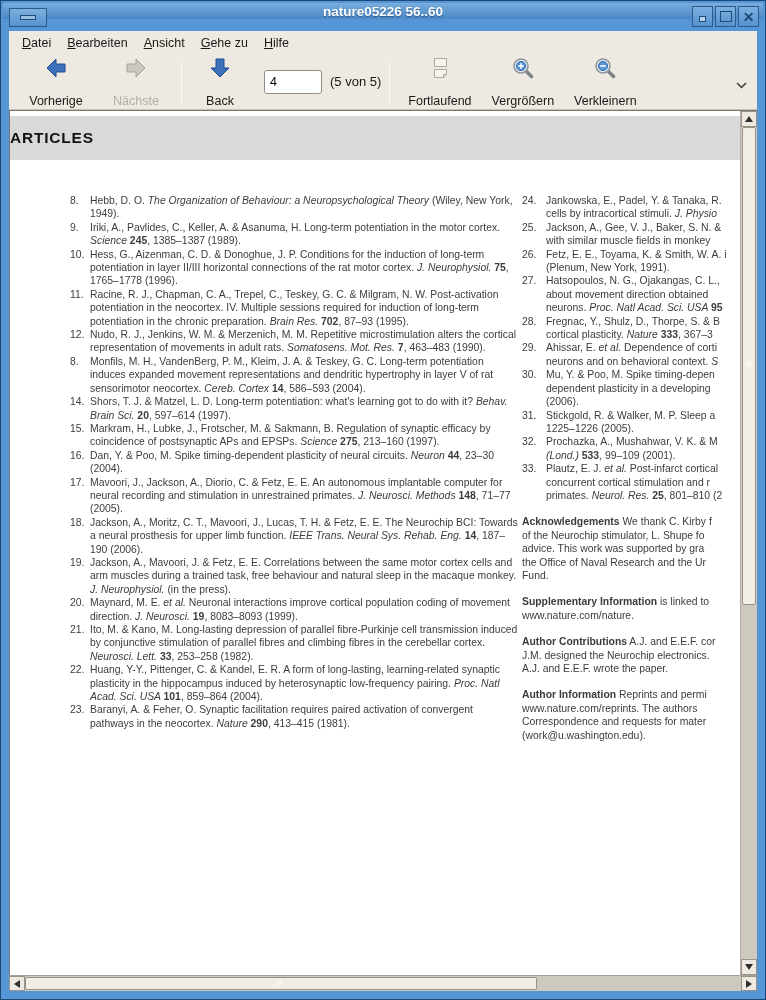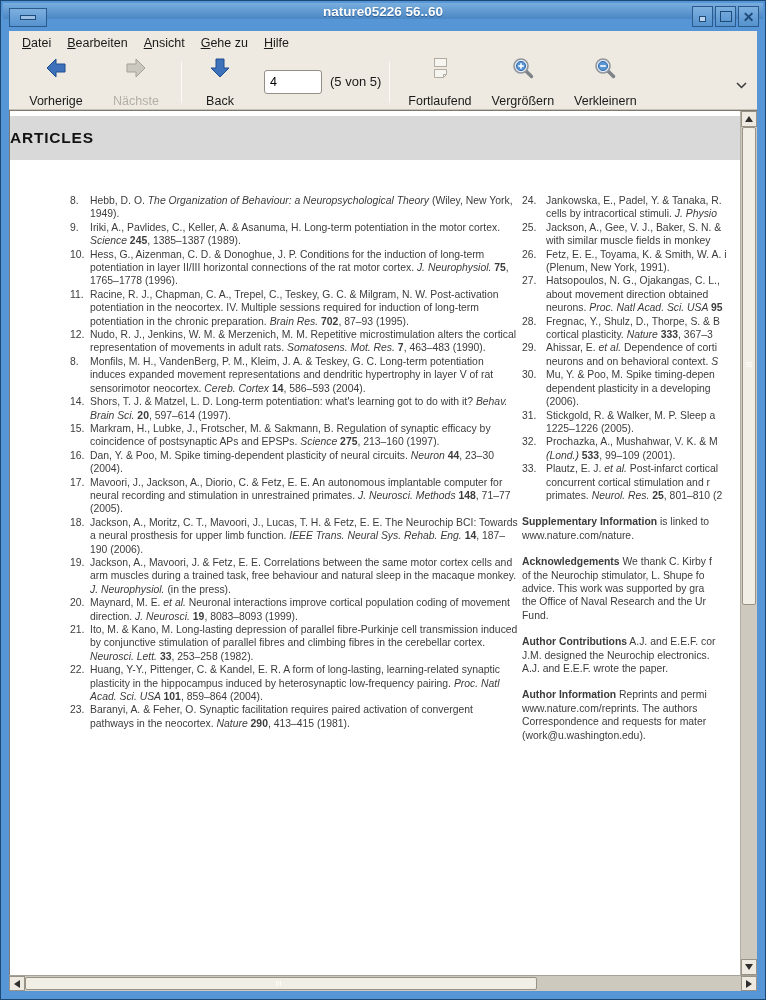--- a/index.html
+++ b/index.html
@@ -314,29 +314,29 @@
               </div>
               <div class="ref">
                 <div class="num">33.</div>
                 <div class="body">
                   <div class="rline"><span class="">Plautz, E. J. </span><span class="it">et al.</span><span class=""> Post-infarct cortical</span></div>
                   <div class="rline"><span class="">concurrent cortical stimulation and r</span></div>
                   <div class="rline"><span class="">primates. </span><span class="it">Neurol. Res. </span><span class="bd">25</span><span class="">, 801–810 (2</span></div>
                 </div>
               </div>
               <div class="sect">
-                <div class="rline"><span class="bd">Supplementary Information</span><span class=""> is linked to</span></div>
-                <div class="rline"><span class="">www.nature.com/nature.</span></div>
-              </div>
-              <div class="sect">
                 <div class="rline"><span class="bd">Acknowledgements</span><span class=""> We thank C. Kirby f</span></div>
                 <div class="rline"><span class="">of the Neurochip stimulator, L. Shupe fo</span></div>
                 <div class="rline"><span class="">advice. This work was supported by gra</span></div>
                 <div class="rline"><span class="">the Office of Naval Research and the Ur</span></div>
                 <div class="rline"><span class="">Fund.</span></div>
+              </div>
+              <div class="sect">
+                <div class="rline"><span class="bd">Supplementary Information</span><span class=""> is linked to</span></div>
+                <div class="rline"><span class="">www.nature.com/nature.</span></div>
               </div>
               <div class="sect">
                 <div class="rline"><span class="bd">Author Contributions</span><span class=""> A.J. and E.E.F. cor</span></div>
                 <div class="rline"><span class="">J.M. designed the Neurochip electronics.</span></div>
                 <div class="rline"><span class="">A.J. and E.E.F. wrote the paper.</span></div>
               </div>
               <div class="sect">
                 <div class="rline"><span class="bd">Author Information</span><span class=""> Reprints and permi</span></div>
                 <div class="rline"><span class="">www.nature.com/reprints. The authors</span></div>
                 <div class="rline"><span class="">Correspondence and requests for mater</span></div>

